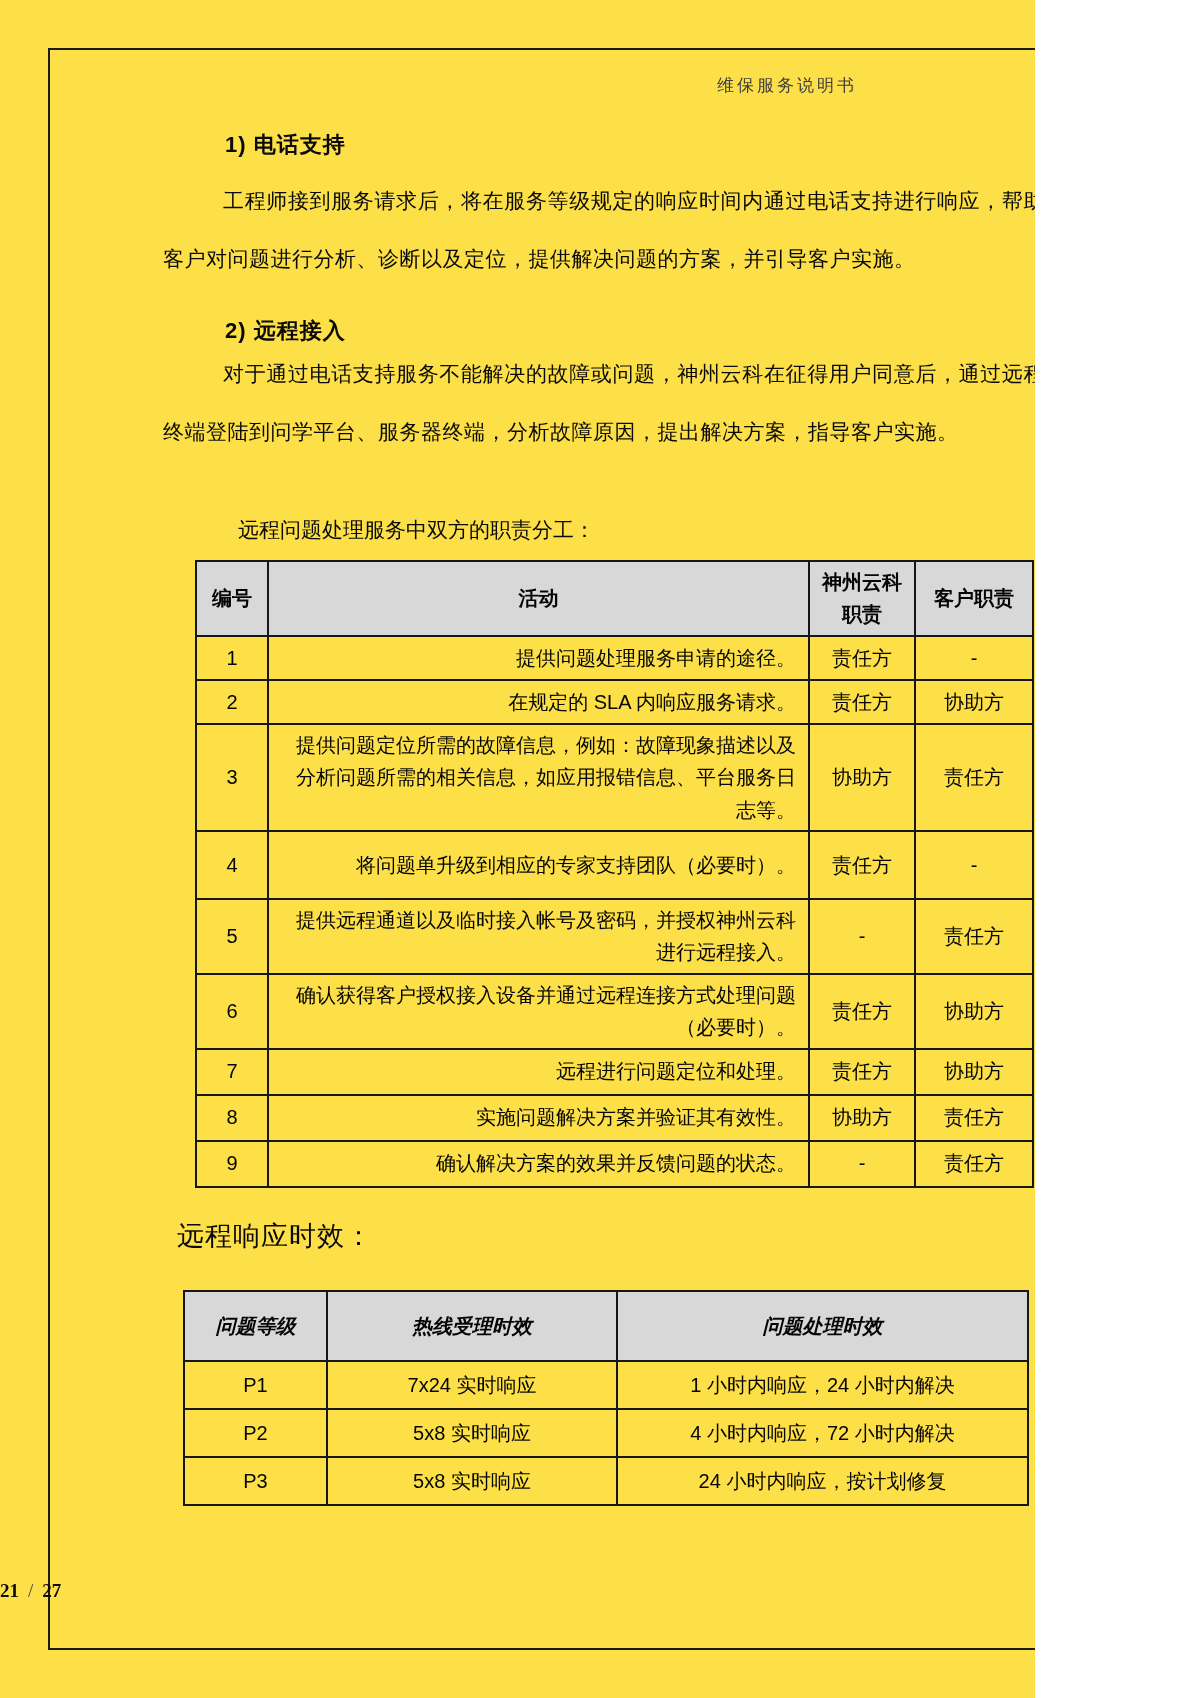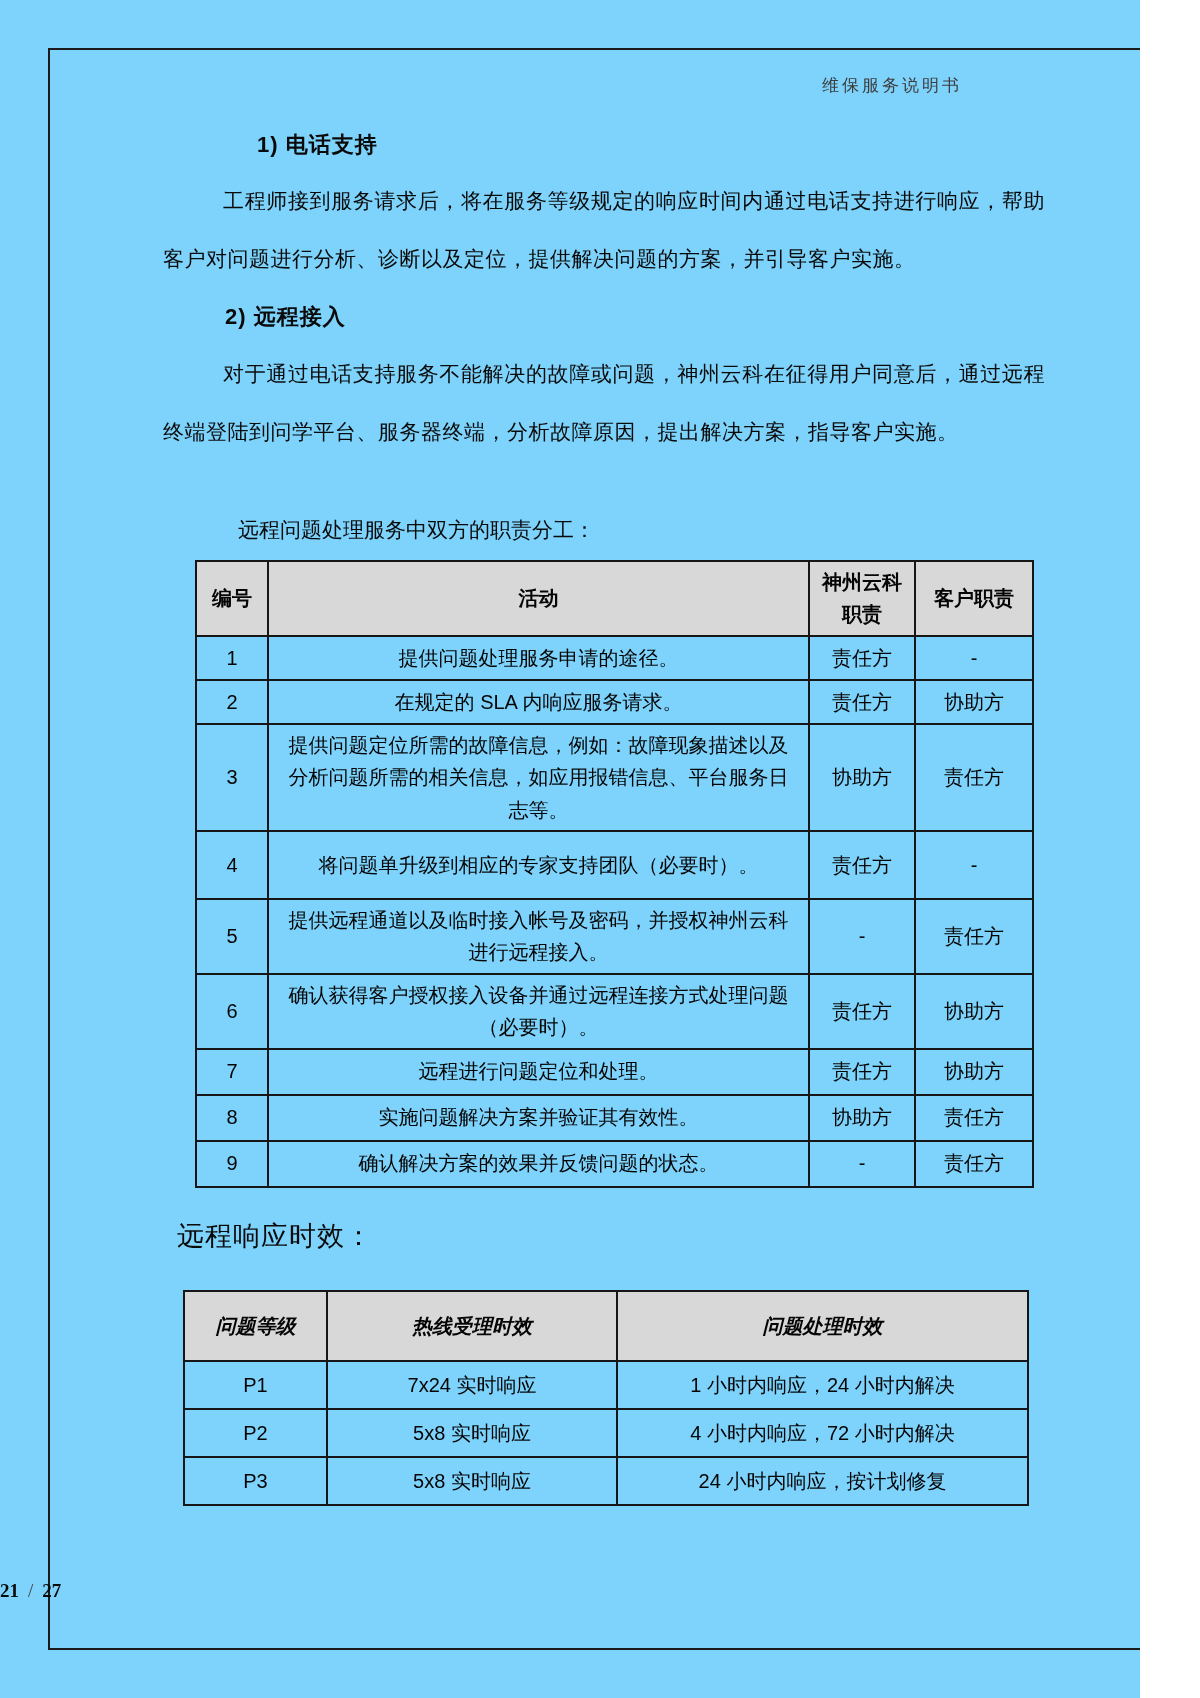--- a/index.html
+++ b/index.html
@@ -2,23 +2,23 @@
 <html><head>
 <meta charset="utf-8">
 <style>
   html, body {
     margin: 0;
     padding: 0;
     background: #ffffff;
   }
   .page {
     position: relative;
-    width: 1140px;
+    width: 1035px;
     height: 1698px;
-    background: #7dd3fc;
+    background: #fde047;
     font-family: "Liberation Sans", "DejaVu Sans", sans-serif;
     color: #111111;
     overflow: hidden;
   }
   .border-box {
     position: absolute;
     left: 48px;
     top: 48px;
     width: 1100px;
     height: 1598px;
@@ -35,22 +35,22 @@
     color: #3d3d3d;
   }
   .sec-heading {
     position: absolute;
     left: 225px;
     font-size: 22px;
     font-weight: bold;
     color: #0a0a0a;
     letter-spacing: 1px;
   }
-  .sec-heading.h1 { top: 130px; margin-left: 32px; }
-  .sec-heading.h2 { top: 302px; }
+  .sec-heading.h1 { top: 130px; }
+  .sec-heading.h2 { top: 316px; }
   .para {
     position: absolute;
     left: 163px;
     width: 882px;
     font-size: 21px;
     line-height: 58px;
     letter-spacing: 0.5px;
     text-align: justify;
     text-indent: 60px;
     color: #0a0a0a;
@@ -90,21 +90,21 @@
   
   .duties-table {
     left: 195px;
     top: 560px;
     width: 837px;
   }
   .duties-table thead tr { height: 66px; }
   .duties-table td.cell-no,
   .duties-table td.cell-vendor,
   .duties-table td.cell-customer { text-align: center; }
-  .duties-table td.cell-activity { text-align: center; }
+  .duties-table td.cell-activity { text-align: right; }
   .duties-table tbody tr:nth-child(1) { height: 44px; }
   .duties-table tbody tr:nth-child(2) { height: 44px; }
   .duties-table tbody tr:nth-child(3) { height: 106px; }
   .duties-table tbody tr:nth-child(4) { height: 68px; }
   .duties-table tbody tr:nth-child(5) { height: 68px; }
   .duties-table tbody tr:nth-child(6) { height: 68px; }
   .duties-table tbody tr:nth-child(7) { height: 46px; }
   .duties-table tbody tr:nth-child(8) { height: 46px; }
   .duties-table tbody tr:nth-child(9) { height: 46px; }
   

